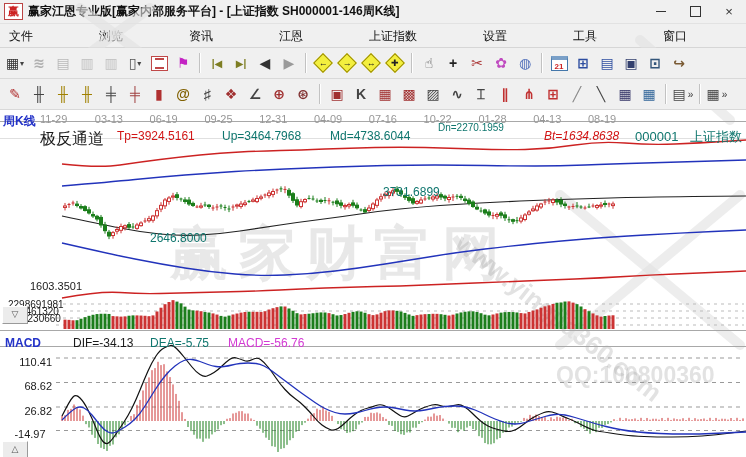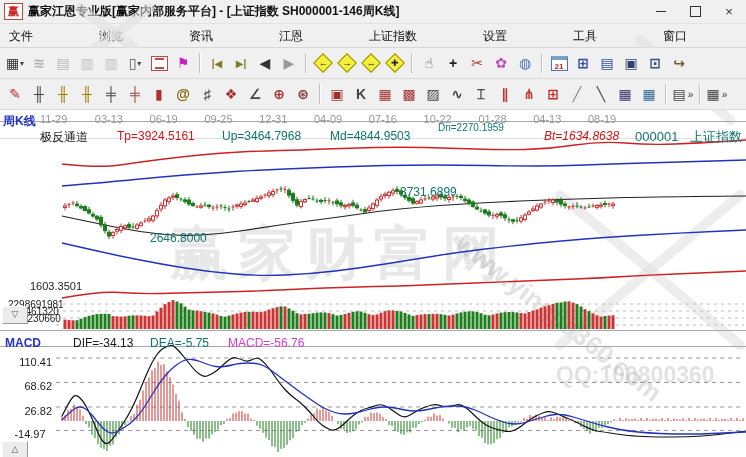--- a/index.html
+++ b/index.html
@@ -305,32 +305,32 @@
         <div class="abs lab-date" style="left: 204.4px; top: 3px; z-index: 3;">09-25</div>
         <div class="abs lab-date" style="left: 259.2px; top: 3px; z-index: 3;">12-31</div>
         <div class="abs lab-date" style="left: 314px; top: 3px; z-index: 3;">04-09</div>
         <div class="abs lab-date" style="left: 368.8px; top: 3px; z-index: 3;">07-16</div>
         <div class="abs lab-date" style="left: 423.6px; top: 3px; z-index: 3;">10-22</div>
         <div class="abs lab-date" style="left: 478.4px; top: 3px; z-index: 3;">01-28</div>
         <div class="abs lab-date" style="left: 533.2px; top: 3px; z-index: 3;">04-13</div>
         <div class="abs lab-date" style="left: 588px; top: 3px; z-index: 3;">08-19</div>
       </div>
 
-    <div class="abs lab-black" style="left:40px;top:19px;font-size:12px;z-index:3;">极反通道</div>
+    <div class="abs lab-black" style="left:40px;top:19px;font-size:16px;z-index:3;">极反通道</div>
     <div class="abs lab-red" style="left:117px;top:19px;font-size:12px;z-index:3;">Tp=3924.5161</div>
     <div class="abs lab-navy" style="left:222px;top:19px;font-size:12px;z-index:3;">Up=3464.7968</div>
-    <div class="abs lab-navy" style="left:330px;top:19px;font-size:12px;z-index:3;">Md=4844.9503</div>
+    <div class="abs lab-navy" style="left:330px;top:19px;font-size:12px;z-index:3;">Md=4738.6044</div>
     <div class="abs lab-navy" style="left:438px;top:12px;font-size:10px;z-index:3;">Dn=2270.1959</div>
     <div class="abs lab-red" style="left:544px;top:19px;font-size:12px;z-index:3;font-style:italic;">Bt=1634.8638</div>
     <div class="abs" style="right:4px;top:18px;font-size:13px;z-index:3;">
       <span class="lab-navy">000001</span>
       <span class="lab-navy" style="margin-left:8px;">上证指数</span>
     </div>
 
-    <div class="abs lab-navy" style="left:400px;top:75px;font-size:12px;z-index:3;">3731.6899</div>
+    <div class="abs lab-navy" style="left:383px;top:75px;font-size:12px;z-index:3;">3731.6899</div>
     <div class="abs lab-navy" style="left:150px;top:121px;font-size:12px;z-index:3;">2646.8000</div>
     <div class="abs lab-black" style="left:30px;top:170px;font-size:11px;z-index:3;">1603.3501</div>
 
     <div class="abs lab-black" style="left:8px;top:189px;font-size:10px;z-index:3;">2298691981</div>
     <div class="abs lab-black" style="left:20px;top:196px;font-size:10px;z-index:3;">2461320</div>
     <div class="abs lab-black" style="left:22px;top:203px;font-size:10px;z-index:3;">6230660</div>
     <div class="pane-btn" style="left:2px;top:196px;">▽</div>
 
     <div class="abs lab-blue" style="left:5px;top:226px;font-size:12px;font-weight:bold;z-index:3;">MACD</div>
     <div class="abs lab-black" style="left:73px;top:226px;font-size:12px;z-index:3;">DIF=-34.13</div>

